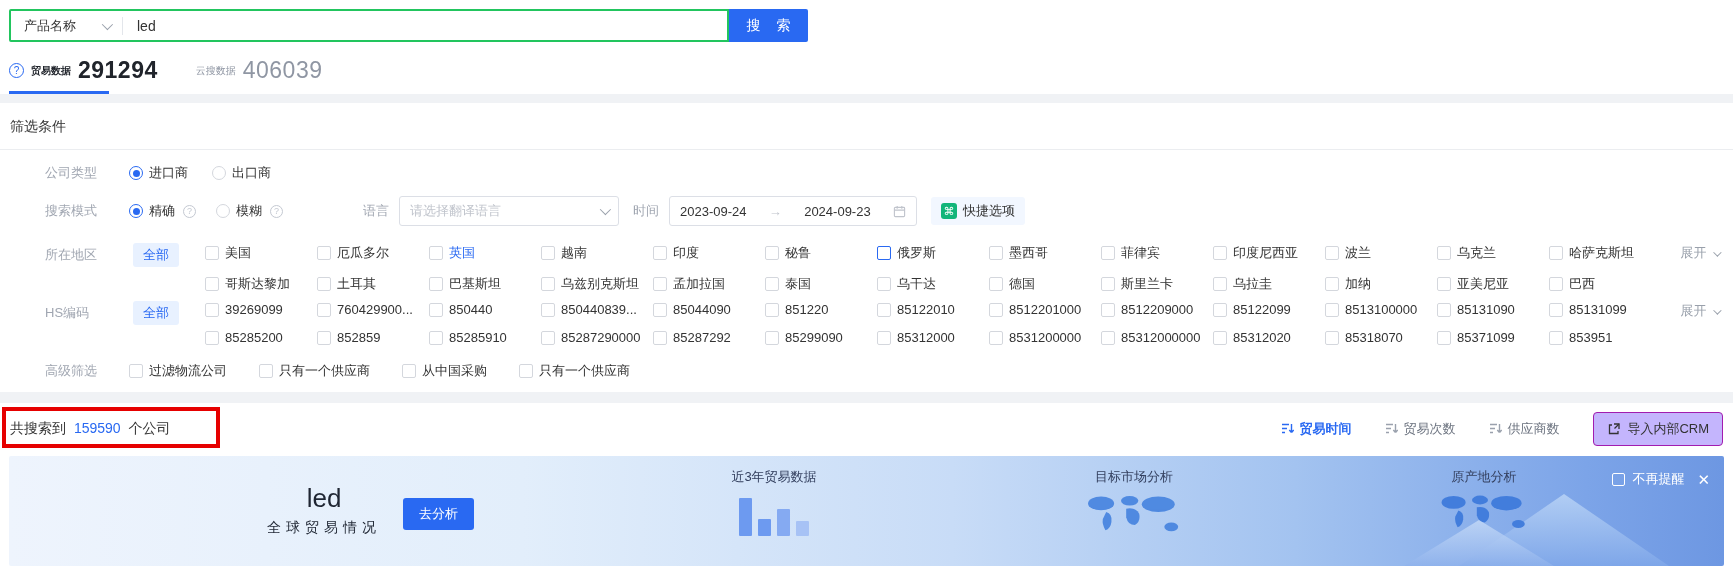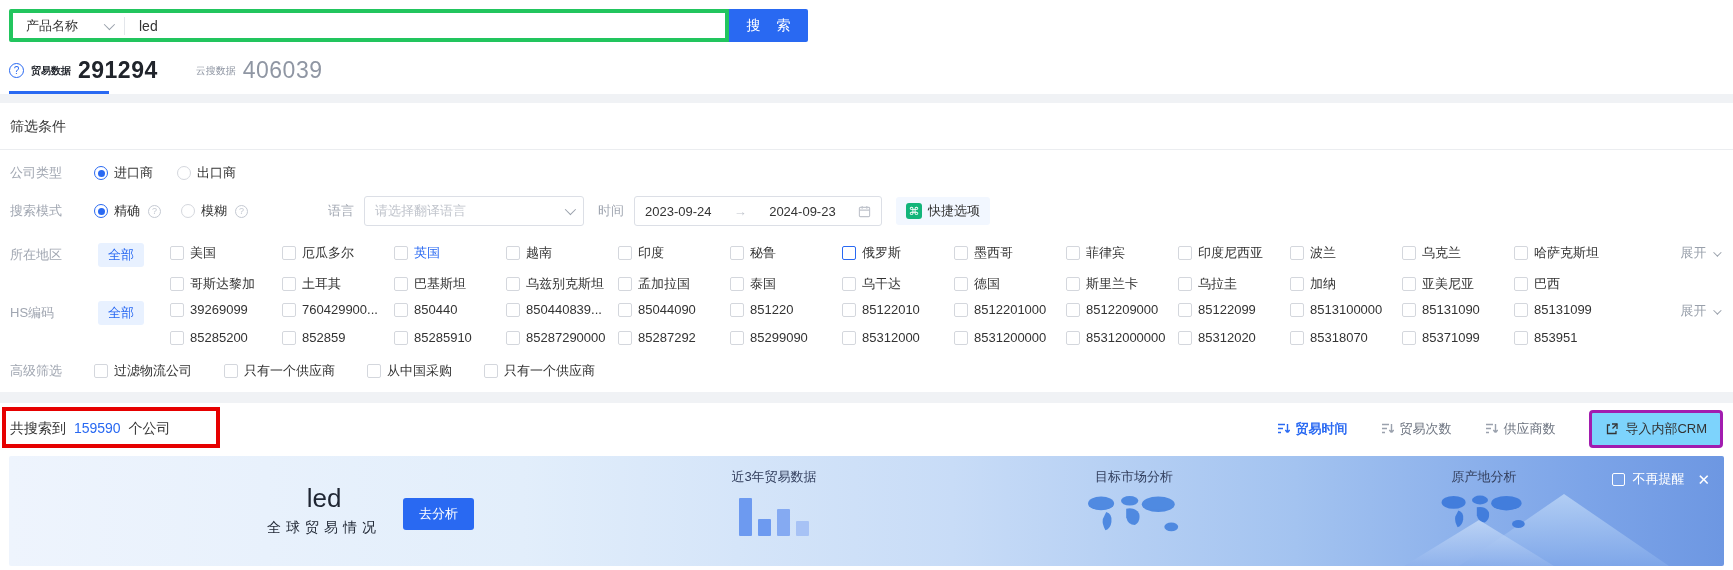--- a/index.html
+++ b/index.html
@@ -2,21 +2,21 @@
 <html><head>
 <meta charset="utf-8">
 <style>
   * { box-sizing: border-box; margin: 0; padding: 0; }
   html,body { width: 1733px; height: 570px; background: #fff; overflow: hidden;
     font-family: "Liberation Sans","DejaVu Sans",sans-serif; font-size: 13px; color: #333; }
 
   
   .search-row { display: flex; align-items: stretch; padding: 9px 0 0 9px; height: 42px; }
   .search-box { display: flex; align-items: center; width: 720px; height: 33px;
-    border: 4px solid #22c55e; border-radius: 2px 0 0 2px; background: #fff; }
+    border: 2px solid #22c55e; border-radius: 2px 0 0 2px; background: #fff; }
   .cat-select { display: flex; align-items: center; gap: 26px; padding: 0 12px 0 13px;
     color: #333; cursor: pointer; white-space: nowrap; }
   .chev { width: 8px; height: 8px; border-right: 1.4px solid #99a0ab; border-bottom: 1.4px solid #99a0ab;
     transform: rotate(45deg) translateY(-2px); display: inline-block; }
   .v-div { width: 1px; height: 18px; background: #e3e6eb; }
   .search-input { flex: 1; border: none; outline: none; font-size: 14px; color: #333;
     padding: 0 10px 0 14px; font-family: inherit; background: transparent; }
   .search-btn { width: 79px; height: 33px; background: #2969f2; color: #fff; border: none;
     font-size: 14px; letter-spacing: 6px; padding-left: 6px; border-radius: 0 2px 2px 0; cursor: pointer; }
 
@@ -30,21 +30,21 @@
   .tab.active .t-label { color: #20242b; font-weight: bold; }
   .tab.active .t-count { color: #20242b; font-weight: bold; }
   .tab.active::after { content: ""; position: absolute; left: 0; bottom: 0; width: 100px; height: 3px; background: #2969f2; }
 
   .gray-band { height: 9px; background: #f0f2f5; }
 
   
   .filter-panel { background: #fff; padding: 15px 0 12px 0; }
   .filter-title { margin-left: 10px; color: #333; font-size: 14px; }
   .panel-divider { border: none; border-top: 1px solid #ebedf0; margin-top: 13px; }
-  .f-row { display: flex; align-items: center; margin-top: 14px; }
+  .f-row { display: flex; align-items: center; margin-top: 14px; padding-left: 35px; }
   .f-label { flex: 0 0 58px; margin-left: 10px; color: #a0a6b1; white-space: nowrap; }
 
   .radio-item { display: inline-flex; align-items: center; gap: 6px; margin-right: 24px; cursor: pointer; }
   .radio { width: 14px; height: 14px; border-radius: 50%; border: 1px solid #d4d7dd; background: #fff; position: relative; }
   .radio.on { border-color: #2969f2; }
   .radio.on::after { content: ""; position: absolute; inset: 2.5px; border-radius: 50%; background: #2969f2; }
   .info-circle { width: 13px; height: 13px; border-radius: 50%; border: 1px solid #c4c9d2; color: #c4c9d2;
     font-size: 9px; display: inline-flex; align-items: center; justify-content: center; margin-left: -16px; margin-right: 20px; }
 
   .inline-label { color: #a0a6b1; margin: 0 10px 0 60px; }
@@ -78,22 +78,22 @@
   .result-bar { position: relative; display: flex; align-items: center; height: 51px; padding: 2px 10px; background: #fff; }
   .result-text { font-size: 14px; color: #333; white-space: nowrap; }
   .result-count { color: #2969f2; margin: 0 4px; }
   .red-annotation { position: absolute; left: 2px; top: 4px; width: 218px; height: 41px;
     border: 4px solid #e60000; pointer-events: none; }
   .result-right { margin-left: auto; display: flex; align-items: center; gap: 34px; }
   .sort-item { display: inline-flex; align-items: center; gap: 5px; color: #6d7480; cursor: pointer; }
   .sort-item svg { color: #9aa1ad; }
   .sort-item.active { color: #2969f2; font-weight: bold; }
   .sort-item.active svg { color: #2969f2; }
-  .crm-btn { display: inline-flex; align-items: center; gap: 6px; border: 3px solid #a21caf; border-radius: 4px;
-    background: #7dd3fc; color: #333; font-size: 13px; padding: 7px 13px; cursor: pointer; font-family: inherit; }
+  .crm-btn { display: inline-flex; align-items: center; gap: 6px; border: 1px solid #a21caf; border-radius: 4px;
+    background: #c4b5fd; color: #333; font-size: 13px; padding: 7px 13px; cursor: pointer; font-family: inherit; }
 
   
   .banner { position: relative; margin: 2px 9px 0 9px; height: 110px; border-radius: 2px; overflow: hidden;
     background: linear-gradient(90deg, #eef4fd 0%, #e2eefb 30%, #c8dcf7 55%, #a3c3f0 75%, #7ca4e8 92%, #6d97e2 100%); }
   .banner::before { content: ""; position: absolute; right: 55px; bottom: 0; width: 210px; height: 72px;
     background: linear-gradient(180deg, #bad4f6, #7fa7e9); clip-path: polygon(50% 0, 100% 100%, 0 100%); opacity: .85; }
   .banner::after { content: ""; position: absolute; right: 170px; bottom: 0; width: 150px; height: 46px;
     background: linear-gradient(180deg, #cfe1f9, #8fb2ec); clip-path: polygon(50% 0, 100% 100%, 0 100%); opacity: .7; }
   .kw-block { position: absolute; left: 250px; top: 28px; width: 130px; text-align: center; }
   .kw-word { font-size: 26px; color: #1f2633; line-height: 1.1; }

